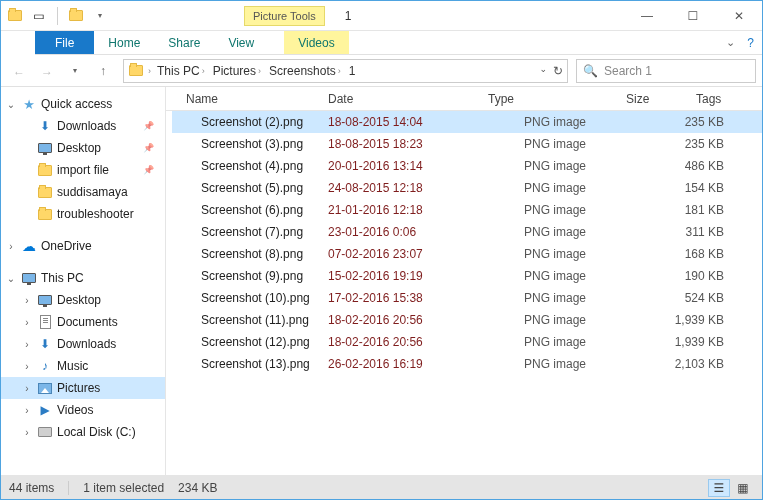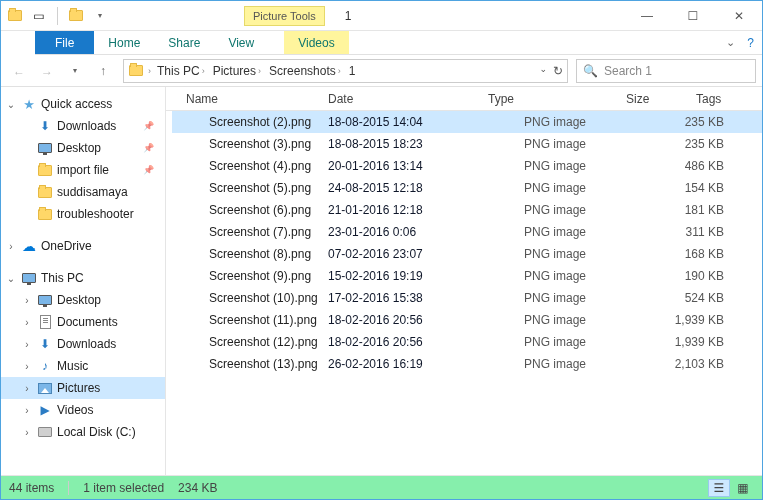--- a/index.html
+++ b/index.html
@@ -42,28 +42,28 @@
     .listview { flex: 1; display: flex; flex-direction: column; position: relative; }
     .col-headers { display: flex; height: 24px; border-bottom: 1px solid #e5e5e5; align-items: center; color: #444; font-size: 12px; padding-left: 6px; }
     .col-name { width: 156px; padding-left: 14px; }
     .col-date { width: 160px; }
     .col-type { width: 138px; }
     .col-size { width: 70px; }
     .col-tags { width: 50px; }
     .rows { overflow-y: auto; padding-left: 6px; }
     .row { display: flex; height: 22px; align-items: center; font-size: 12px; color: #222; }
     .row.selected { background: #cde8ff; }
-    .row .c-name { width: 156px; padding-left: 37px; white-space: nowrap; overflow: hidden; }
-    .row .c-date { width: 160px; color: #0f172a; white-space: nowrap; }
+    .row .c-name { width: 156px; padding-left: 29px; white-space: nowrap; overflow: hidden; }
+    .row .c-date { width: 160px; color: #7f1d1d; white-space: nowrap; }
     .row .c-type { width: 138px; color: #555; margin-left: 36px; }
     .row .c-size { width: 70px; text-align: right; color: #555; padding-right: 8px; }
     
     .overlay-text { position: absolute; left: 80px; top: 270px; color: #e81123; font-weight: 600; font-size: 28px; line-height: 1.25; text-align: center; width: 480px; font-family: Calibri, Arial, sans-serif; }
     
-    .statusbar { position: absolute; bottom: 0; left: 0; right: 0; height: 24px; border-top: 1px solid #e5e5e5; display: flex; align-items: center; padding: 0 8px; gap: 14px; font-size: 12px; color: #444; background: #86efac; justify-content: center; }
+    .statusbar { position: absolute; bottom: 0; left: 0; right: 0; height: 24px; border-top: 1px solid #e5e5e5; display: flex; align-items: center; padding: 0 8px; gap: 14px; font-size: 12px; color: #444; background: #e5e5e5; justify-content: center; }
     .statusbar .sep { width: 1px; height: 14px; background: #ccc; }
     .view-toggle { margin-left: auto; display: flex; gap: 2px; }
     .view-toggle div { width: 22px; height: 18px; border: 1px solid transparent; display: flex; align-items: center; justify-content: center; }
     .view-toggle div.active { border-color: #99c9ee; background: #cde8ff; }
     
     .folder-icon { width: 14px; height: 11px; background: #ffd768; border-radius: 1px; position: relative; border: 1px solid #e6b943; }
     .folder-icon::before { content: ""; position: absolute; top: -3px; left: 0; width: 5px; height: 3px; background: #ffd768; border: 1px solid #e6b943; border-bottom: none; border-radius: 1px 1px 0 0; }
     .monitor-icon { width: 14px; height: 10px; border: 1px solid #555; border-radius: 1px; position: relative; background: #7bb6e8; }
     .monitor-icon::after { content: ""; position: absolute; bottom: -3px; left: 4px; width: 4px; height: 2px; background: #555; }
     .cloud-icon { color: #0078d7; font-size: 14px; }

